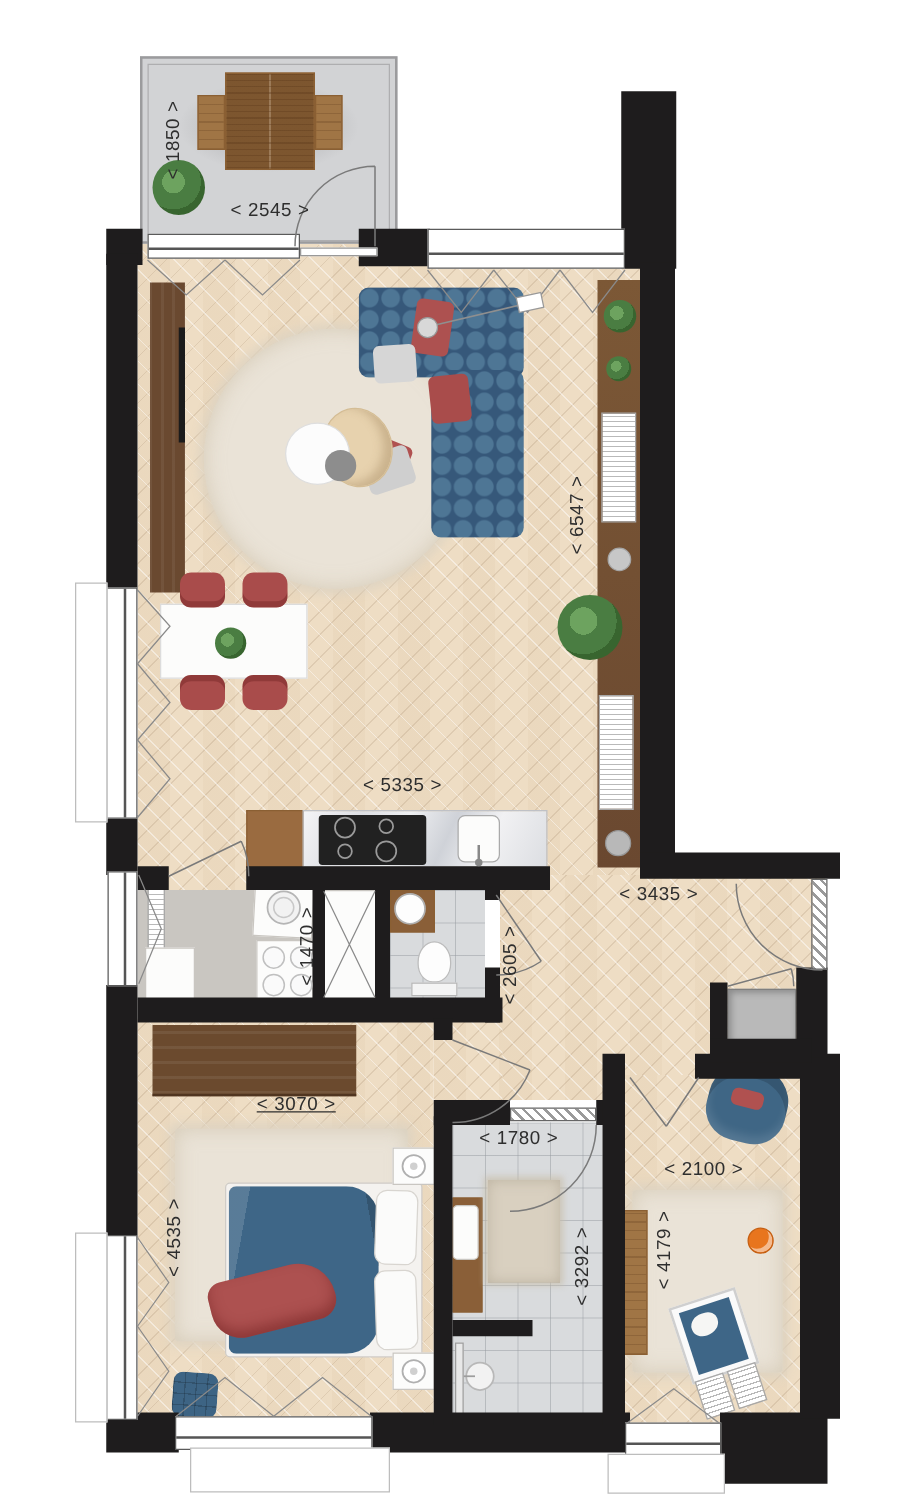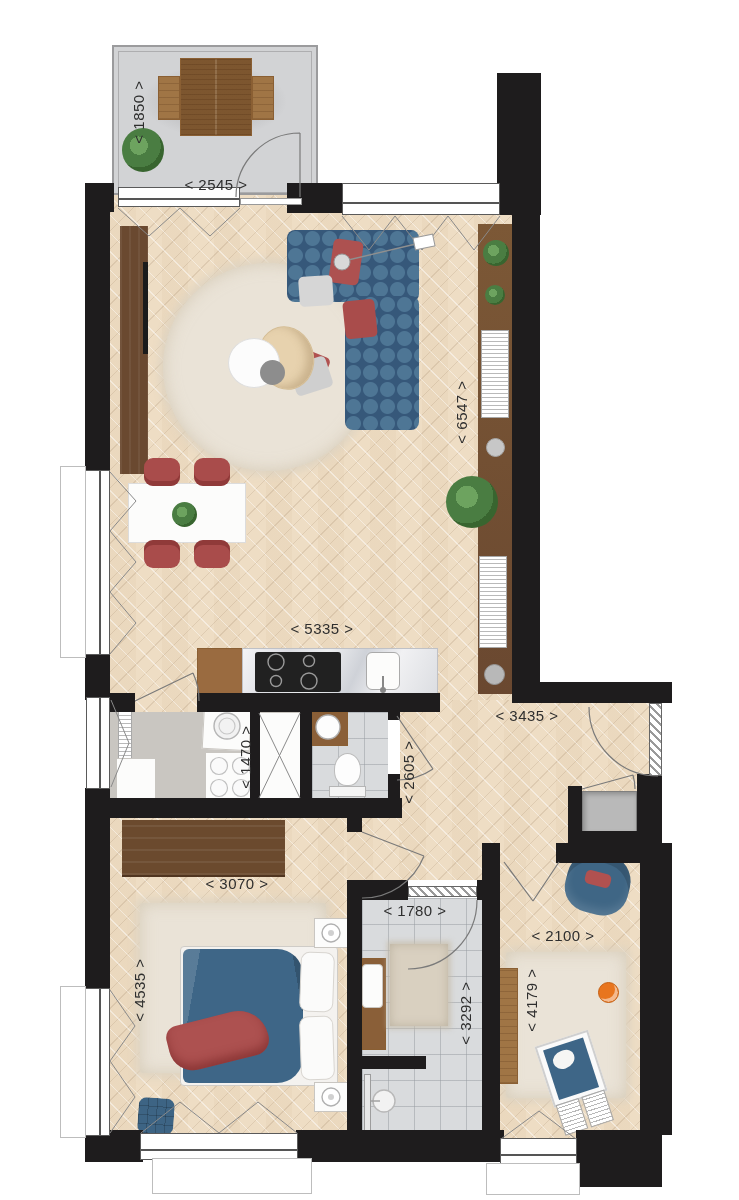--- a/index.html
+++ b/index.html
@@ -236,26 +236,26 @@
     <line x1="371" y1="1101" x2="380" y2="1101" stroke="#9d9d9d" stroke-width="1.4"></line>
     <g>
       <circle cx="331" cy="933" r="9" fill="#ffffff" stroke="#b0b0b0" stroke-width="1.4"></circle>
       <circle cx="331" cy="933" r="3" fill="#d0d0d0"></circle>
       <circle cx="331" cy="1097" r="9" fill="#ffffff" stroke="#b0b0b0" stroke-width="1.4"></circle>
       <circle cx="331" cy="1097" r="3" fill="#d0d0d0"></circle>
     </g>
   </svg>
 
   <div class="dim vert" style="left:94px;top:103px;">&lt; 1850 &gt;</div>
-  <div class="dim" style="left:171px;top:176px;">&lt; 2545 &gt;</div>
+  <div class="dim" style="left:171px;top:160px;">&lt; 2545 &gt;</div>
   <div class="dim vert" style="left:417px;top:403px;">&lt; 6547 &gt;</div>
   <div class="dim" style="left:277px;top:620px;">&lt; 5335 &gt;</div>
   <div class="dim" style="left:482px;top:707px;">&lt; 3435 &gt;</div>
   <div class="dim vert" style="left:201px;top:748px;">&lt; 1470 &gt;</div>
   <div class="dim vert" style="left:364px;top:763px;">&lt; 2605 &gt;</div>
-  <div class="dim" style="left:192px;top:875px;">&lt; 3070 &gt;</div>
+  <div class="dim" style="left:192px;top:875px;text-decoration:underline;">&lt; 3070 &gt;</div>
   <div class="dim vert" style="left:95px;top:981px;">&lt; 4535 &gt;</div>
   <div class="dim" style="left:370px;top:902px;">&lt; 1780 &gt;</div>
   <div class="dim vert" style="left:421px;top:1004px;">&lt; 3292 &gt;</div>
   <div class="dim" style="left:518px;top:927px;">&lt; 2100 &gt;</div>
   <div class="dim vert" style="left:487px;top:991px;">&lt; 4179 &gt;</div>
 
 </div>
 
 </body></html>

